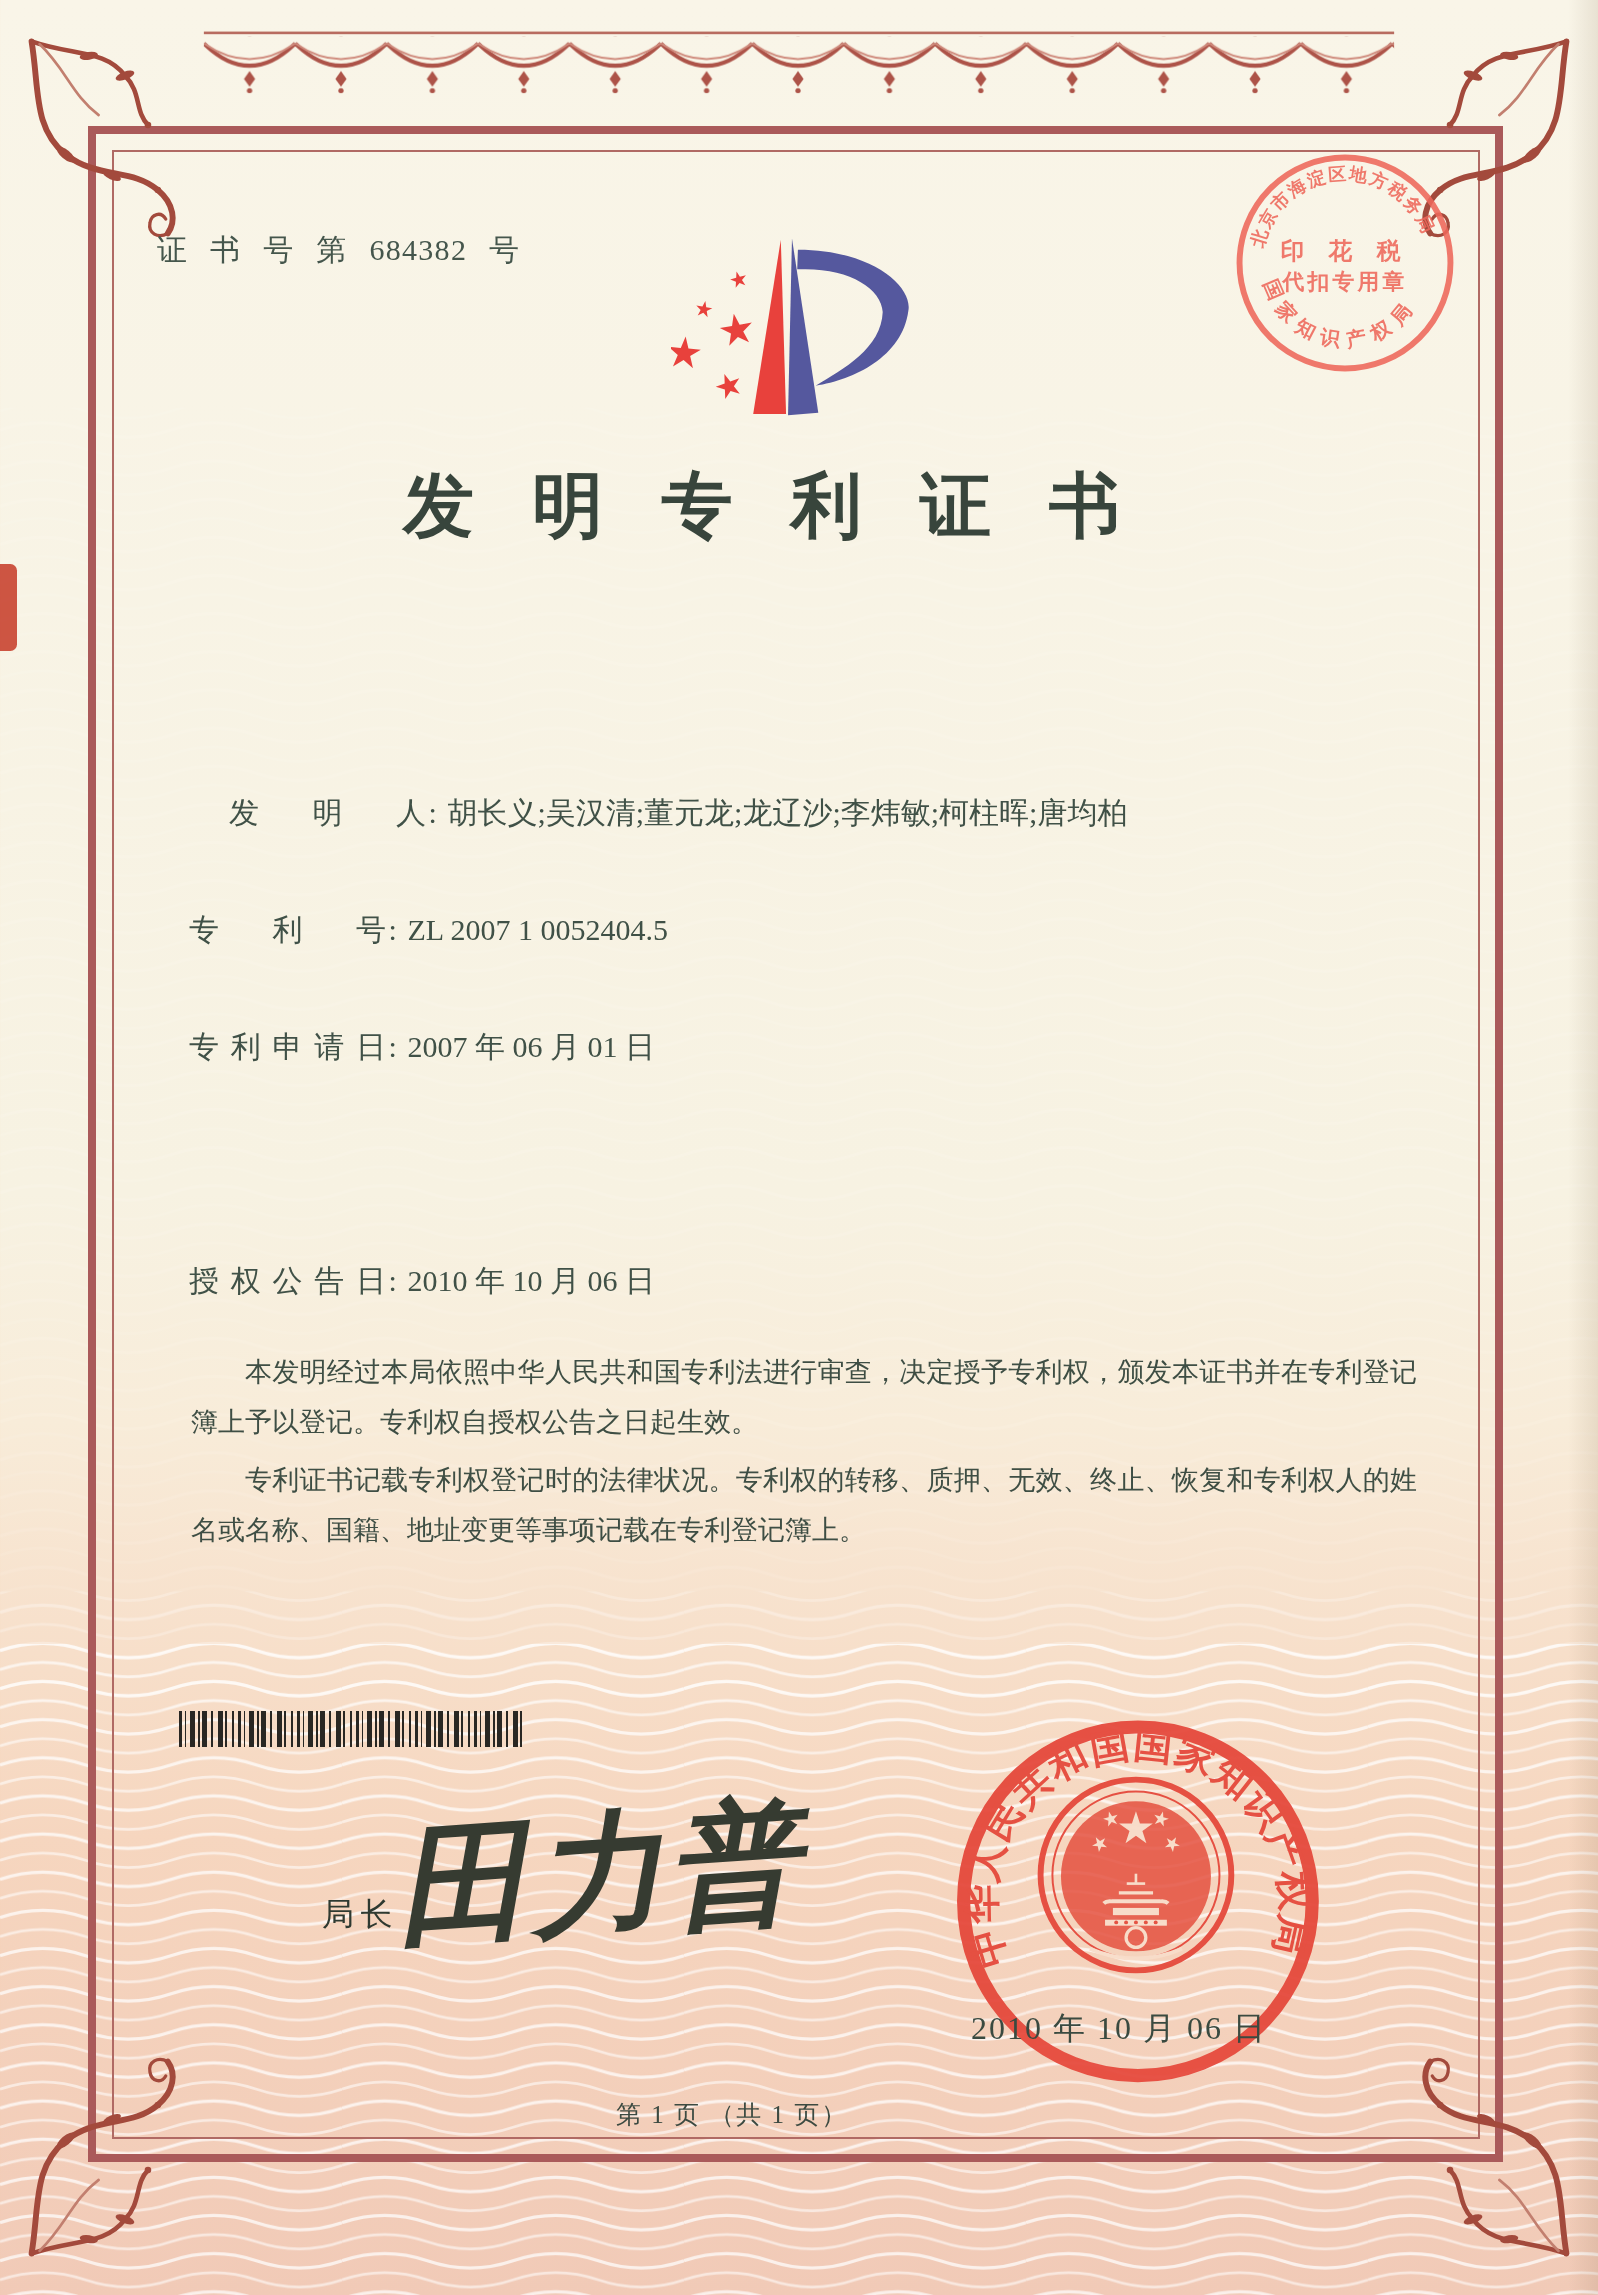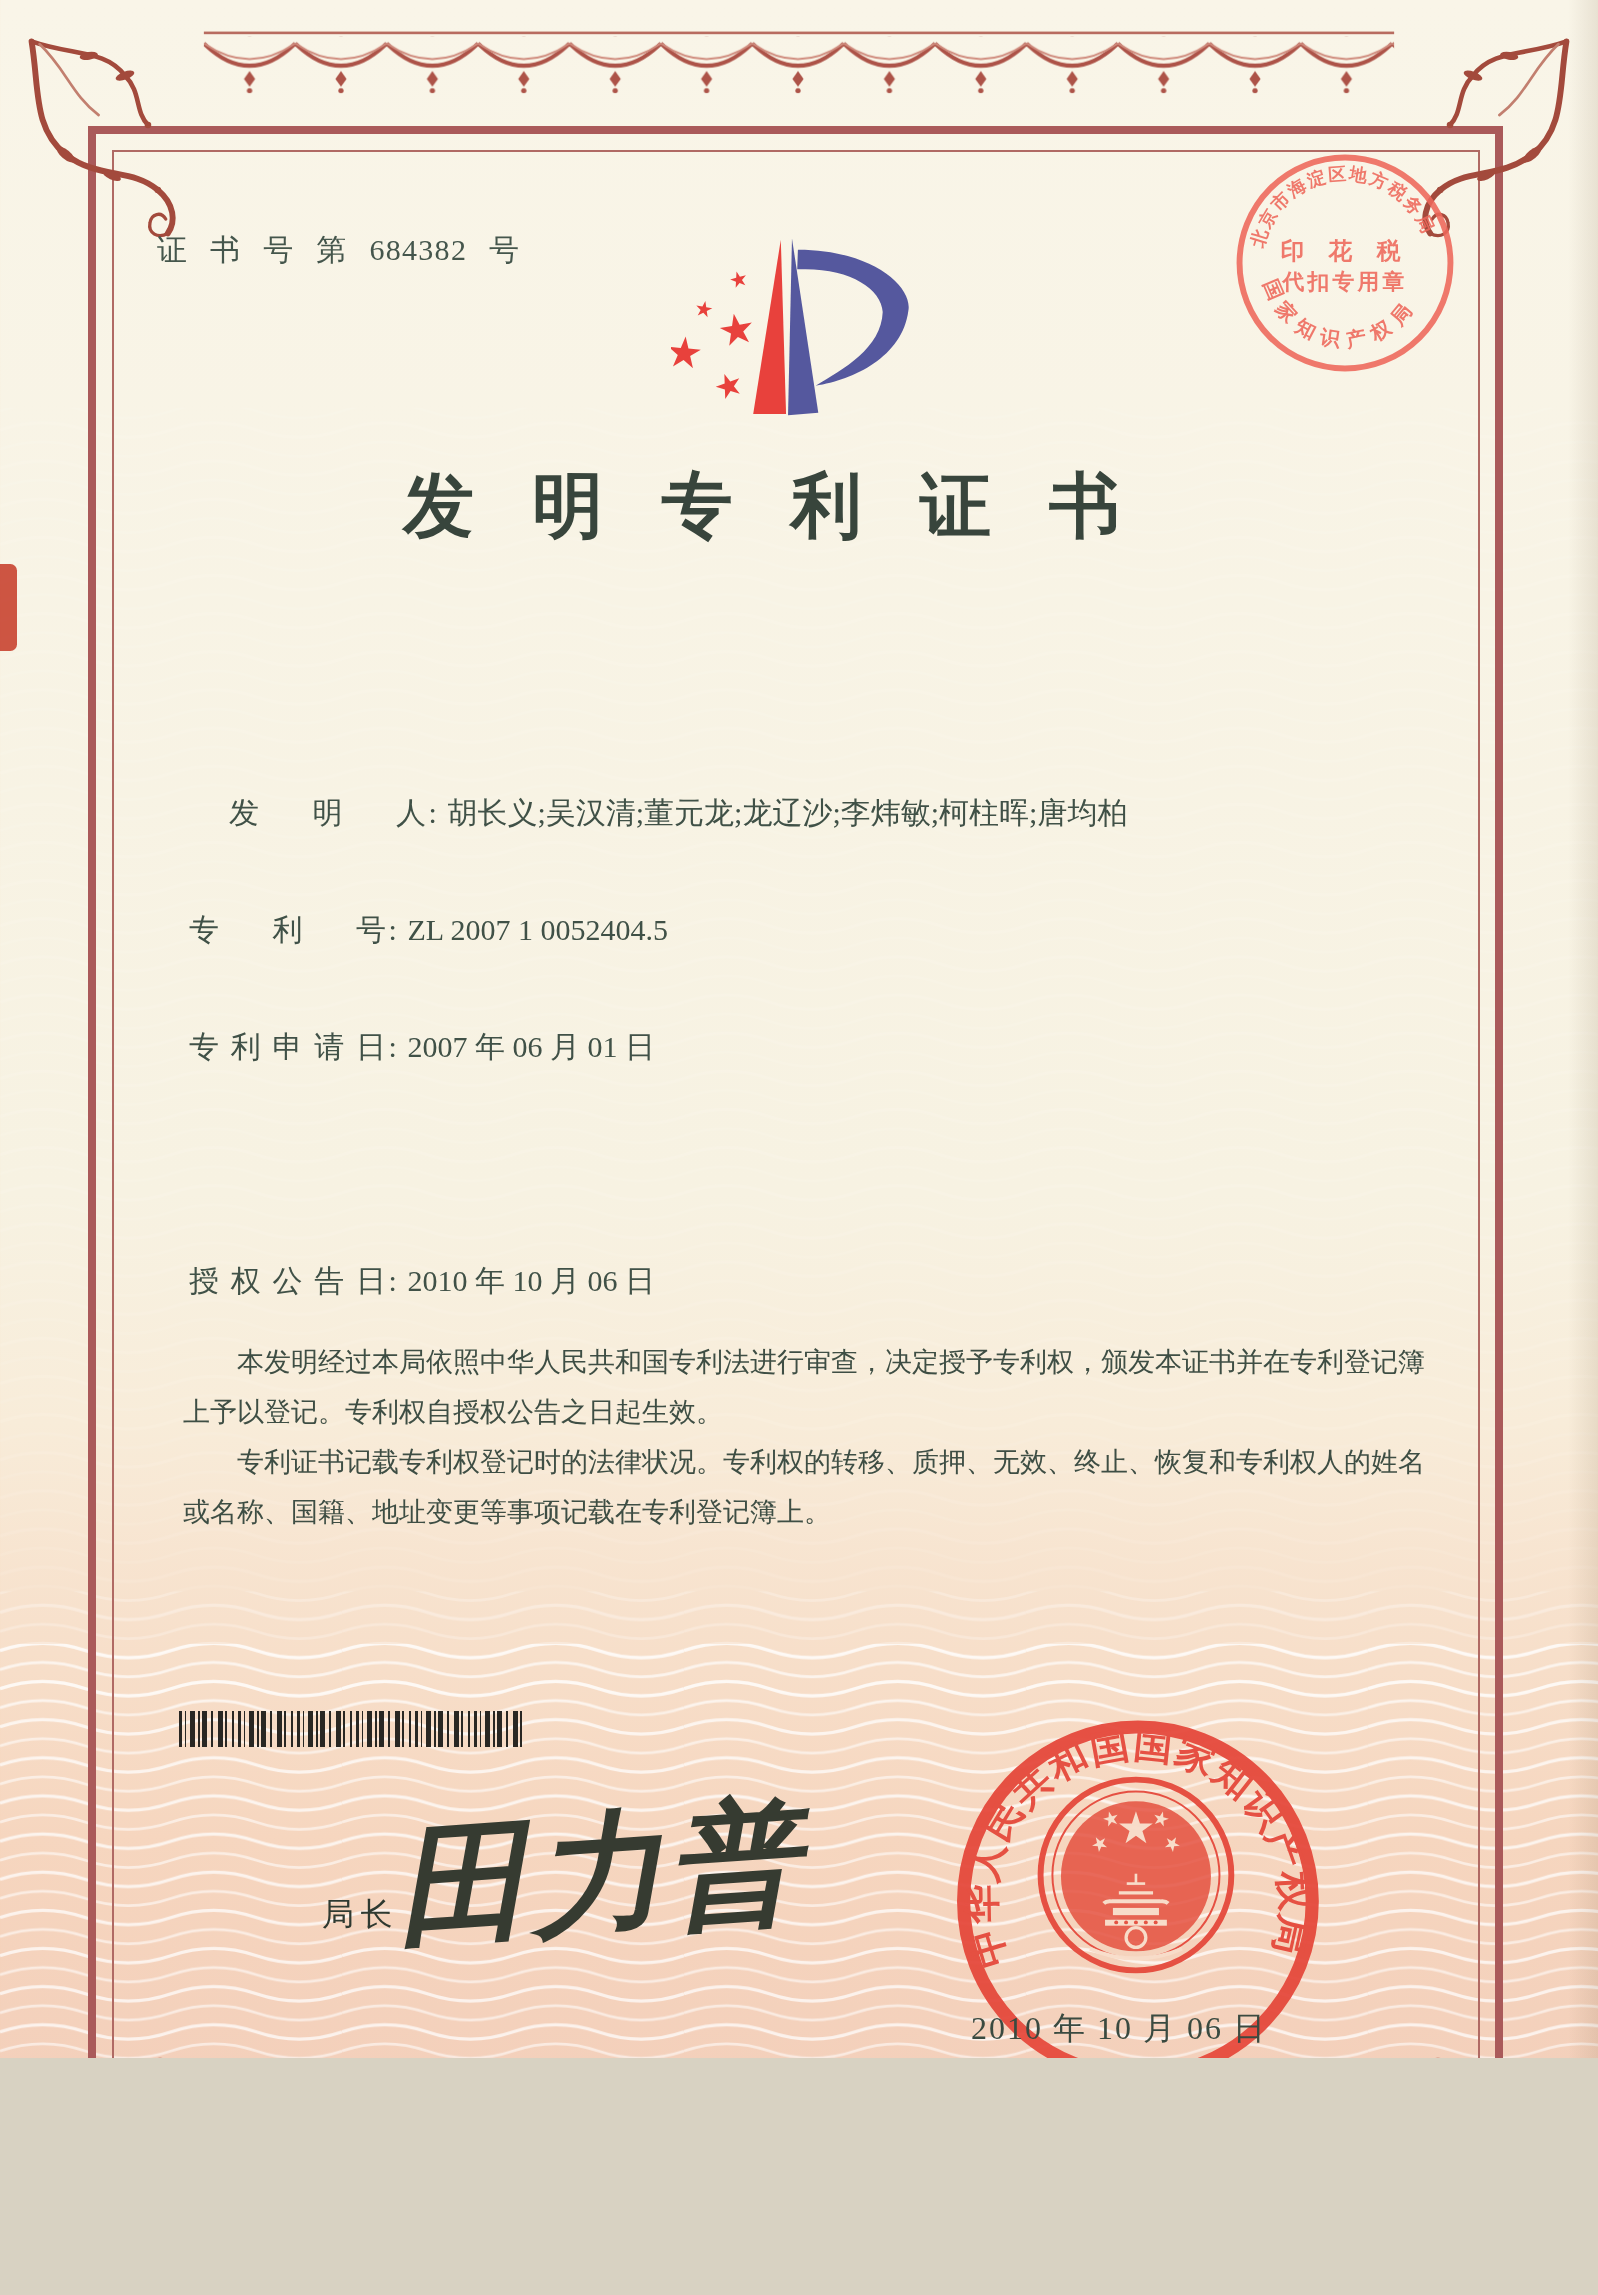--- a/index.html
+++ b/index.html
@@ -1,17 +1,17 @@
 <!DOCTYPE html>
 <html style="font-size:10.5px"><head>
 <meta charset="utf-8">
 <style>
   html,body{margin:0;padding:0;background:#d8d2c2;}
   .page{
-    position:relative;width:1598px;height:2058px;overflow:hidden;
+    position:relative;width:1598px;height:2295px;overflow:hidden;
     font-family:"Liberation Serif","DejaVu Serif",serif;
     background:#fdba74;
   }
   .abs{position:absolute;}
   svg{display:block;}
   .layer{position:absolute;left:0;top:0;pointer-events:none;}
 
   
   .frame-outer{position:absolute;left:88px;top:126px;width:1415px;height:2036px;
     border:8.6px solid #aa5a5a;box-sizing:border-box;}
@@ -28,21 +28,21 @@
   .cert-no{position:absolute;left:157px;top:230px;font-size:30px;color:#45564c;
     word-spacing:13px;letter-spacing:1.3px;white-space:nowrap;}
   .doc-title{position:absolute;left:403px;top:459px;font-size:71px;font-weight:600;
     color:#38453c;letter-spacing:0.82em;white-space:nowrap;}
   .fields{position:absolute;left:189px;top:676px;width:1171px;height:658px;}
   .field{position:absolute;left:0;white-space:nowrap;font-size:30px;color:#405147;}
   .flabel{display:inline-block;width:197px;text-align:justify;text-align-last:justify;}
   .fcolon{display:inline-block;margin:0 10.5px 0 2.6px;}
   .paras{position:absolute;left:183px;top:1339px;width:1242px;font-size:27px;
     line-height:50px;color:#3e4e44;text-align:justify;}
-  .paras p{margin:0;text-indent:2em;font-family:Liberation Mono, monospace;}
+  .paras p{margin:8px;text-indent:2em;}
 
   .barcode{position:absolute;left:179px;top:1711px;width:343px;height:36px;
     background:repeating-linear-gradient(90deg,
       #292723 0 3.3px, rgba(0,0,0,0) 3.3px 6px,
       #292723 6px 7.2px, rgba(0,0,0,0) 7.2px 11.2px,
       #292723 11.2px 16.4px, rgba(0,0,0,0) 16.4px 19px,
       #292723 19px 21px, rgba(0,0,0,0) 21px 23px,
       #292723 23px 28px, rgba(0,0,0,0) 28px 32px,
       #292723 32px 34px, rgba(0,0,0,0) 34px 39px,
       #292723 39px 44px, rgba(0,0,0,0) 44px 46px,

